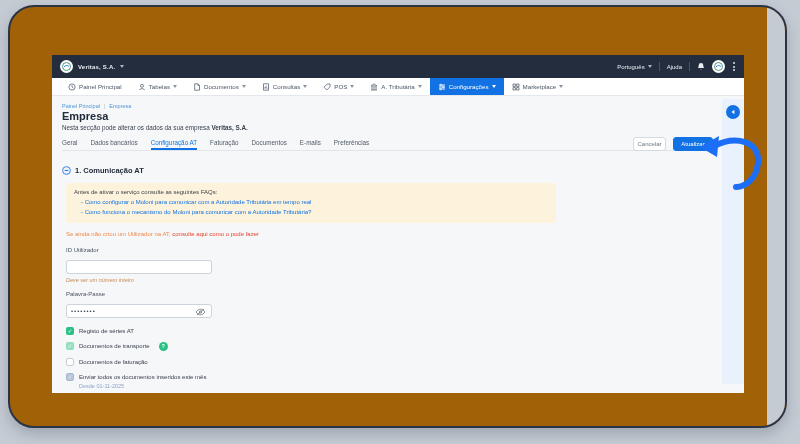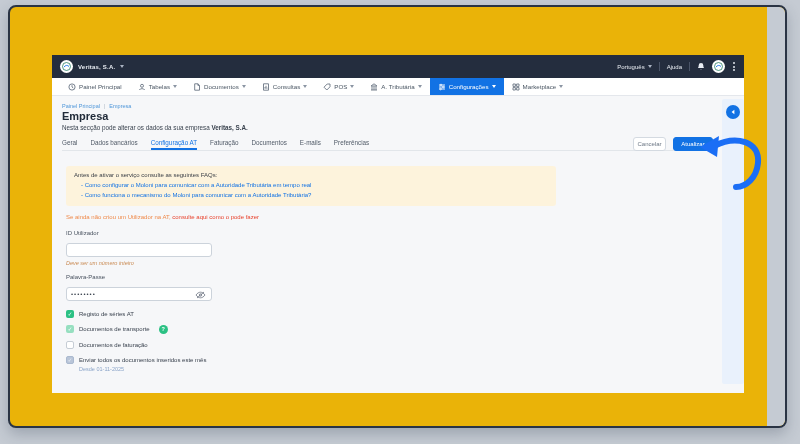--- a/index.html
+++ b/index.html
@@ -6,21 +6,21 @@
   html,body { width:800px; height:444px; overflow:hidden; }
   body {
     font-family:"Liberation Sans", sans-serif;
     background:#c5cbd3;
     position:relative;
     color:#39424e;
   }
   
   .card {
     position:absolute; left:8px; top:5px; width:779px; height:423px;
-    background:#eab308; border:2px solid #2a3444; border-radius:8px;
+    background:#a16207; border:2px solid #2a3444; border-radius:26px;
     overflow:hidden; box-shadow:0 6px 14px rgba(40,50,70,.25);
   }
   .scrollstrip {
     position:absolute; right:0; top:0; bottom:0; width:18px;
     background:#c5cbd3;
   }
   
   .navbar {
     position:absolute; left:42px; top:48px; width:692px; height:23px;
     background:#242d3e; display:flex; align-items:center;
@@ -252,20 +252,27 @@
       <span class="tab">Faturação</span>
       <span class="tab">Documentos</span>
       <span class="tab">E-mails</span>
       <span class="tab">Preferências</span>
     </div>
 
     <button class="btn btn-cancel">Cancelar</button>
     <button class="btn btn-update">Atualizar</button>
 
     <div class="form-col">
+      <div class="section-header">
+        <svg width="9" height="9" viewBox="0 0 9 9" style="cursor:pointer;">
+          <circle cx="4.5" cy="4.5" r="3.9" fill="#eaf2fd" stroke="#1272e4" stroke-width="0.8"></circle>
+          <path d="M2.7 4.5h3.6" stroke="#1272e4" stroke-width="0.9"></path>
+        </svg>
+        <span class="section-title">1. Comunicação AT</span>
+      </div>
 
       <div class="faq-box">
         <span>Antes de ativar o serviço consulte as seguintes FAQs:</span>
         <a>- Como configurar o Moloni para comunicar com a Autoridade Tributária em tempo real</a>
         <a>- Como funciona o mecanismo do Moloni para comunicar com a Autoridade Tributária?</a>
       </div>
 
       <div class="warning-line">
         <span class="warning-prefix">Se ainda não criou um Utilizador na AT, </span>
         <span class="warning-link">consulte aqui como o pode fazer</span>

